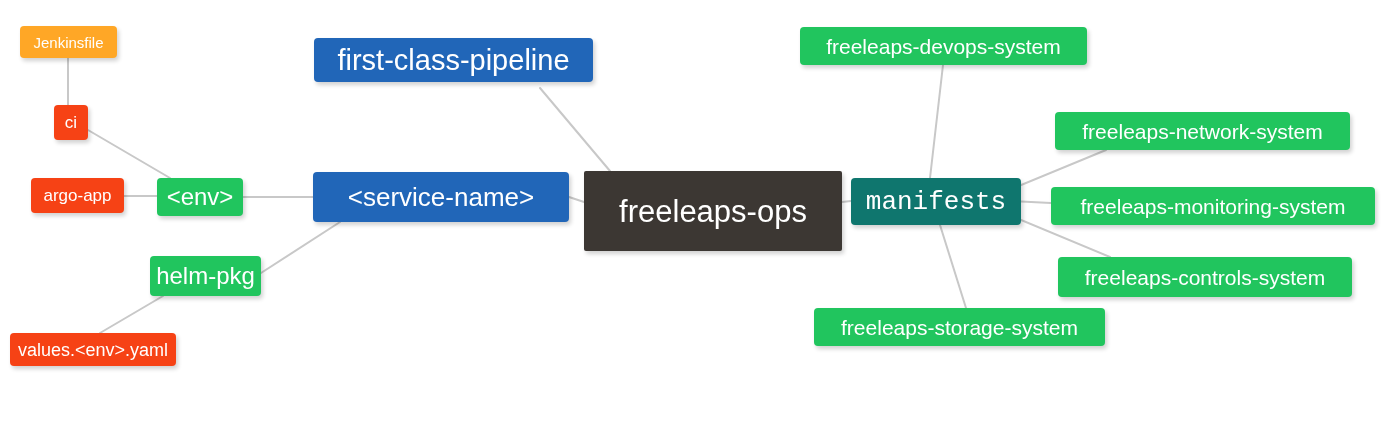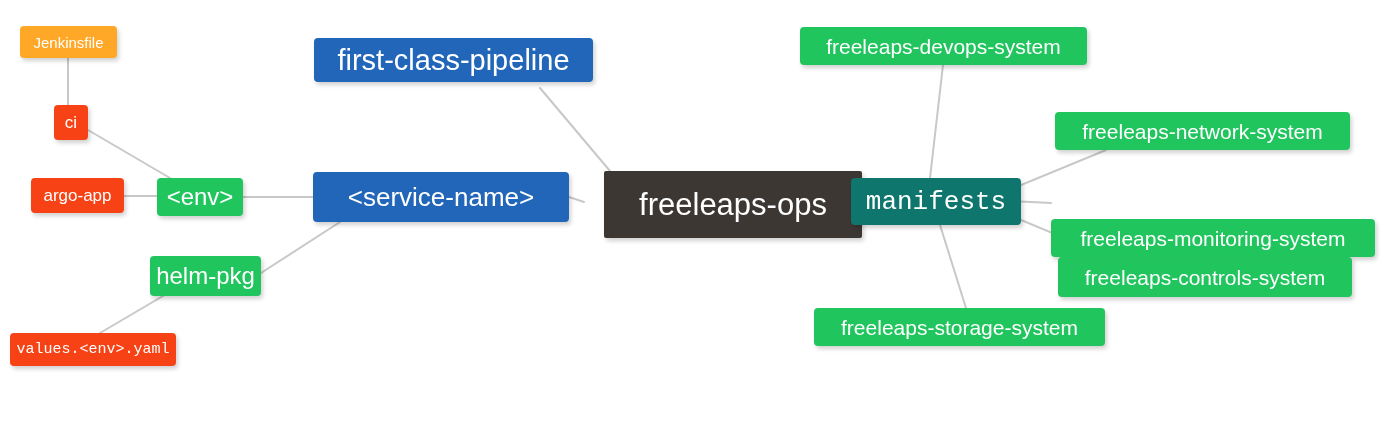--- a/index.html
+++ b/index.html
@@ -64,22 +64,21 @@
     background: #21c55e;
     font-size: 24px;
   }
   
   .n-red {
     background: #f64215;
     font-size: 17px;
   }
   .n-red-sm {
     background: #f64215;
-    font-size: 15px;
-    font-family: Liberation Mono, monospace;
+    font-size: 18px;
   }
   .n-orange {
     background: #ffa726;
     font-size: 15px;
     text-align: right;
   }
 </style>
 </head>
 <body>
 
@@ -127,37 +126,37 @@
   </div>
 
   <div class="node n-blue-lg" style="left: 314px; top: 38px; width: 279px; height: 44px; background: rgb(33, 102, 184);">
     <span class="node-label">first-class-pipeline</span>
   </div>
 
   <div class="node n-blue" style="left: 313px; top: 172px; width: 256px; height: 50px; background: rgb(33, 102, 184);">
     <span class="node-label">&lt;service-name&gt;</span>
   </div>
 
-  <div class="node n-root" style="left: 584px; top: 171px; width: 258px; height: 67px; background: rgb(60, 55, 51); margin-left: 20px;">
+  <div class="node n-root" style="left: 584px; top: 171px; width: 258px; height: 80px; background: rgb(60, 55, 51);">
     <span class="node-label">freeleaps-ops</span>
   </div>
 
   <div class="node n-blue" style="left: 851px; top: 178px; width: 170px; height: 47px; background: #0f766e; font-family: Liberation Mono, monospace;">
     <span class="node-label">manifests</span>
   </div>
 
   <div class="node n-green" style="left: 800px; top: 27px; width: 287px; height: 38px; background: rgb(33, 197, 94);">
     <span class="node-label">freeleaps-devops-system</span>
   </div>
 
   <div class="node n-green" style="left: 1055px; top: 112px; width: 295px; height: 38px; background: rgb(33, 197, 94);">
     <span class="node-label">freeleaps-network-system</span>
   </div>
 
-  <div class="node n-green" style="left: 1051px; top: 187px; width: 324px; height: 38px; background: rgb(33, 197, 94); margin-top: 32px;">
+  <div class="node n-green" style="left: 1051px; top: 187px; width: 324px; height: 38px; background: rgb(33, 197, 94);">
     <span class="node-label">freeleaps-monitoring-system</span>
   </div>
 
   <div class="node n-green" style="left: 1058px; top: 257px; width: 294px; height: 40px; background: rgb(33, 197, 94);">
     <span class="node-label">freeleaps-controls-system</span>
   </div>
 
   <div class="node n-green" style="left: 814px; top: 308px; width: 291px; height: 38px; background: rgb(33, 197, 94);">
     <span class="node-label">freeleaps-storage-system</span>
   </div>

